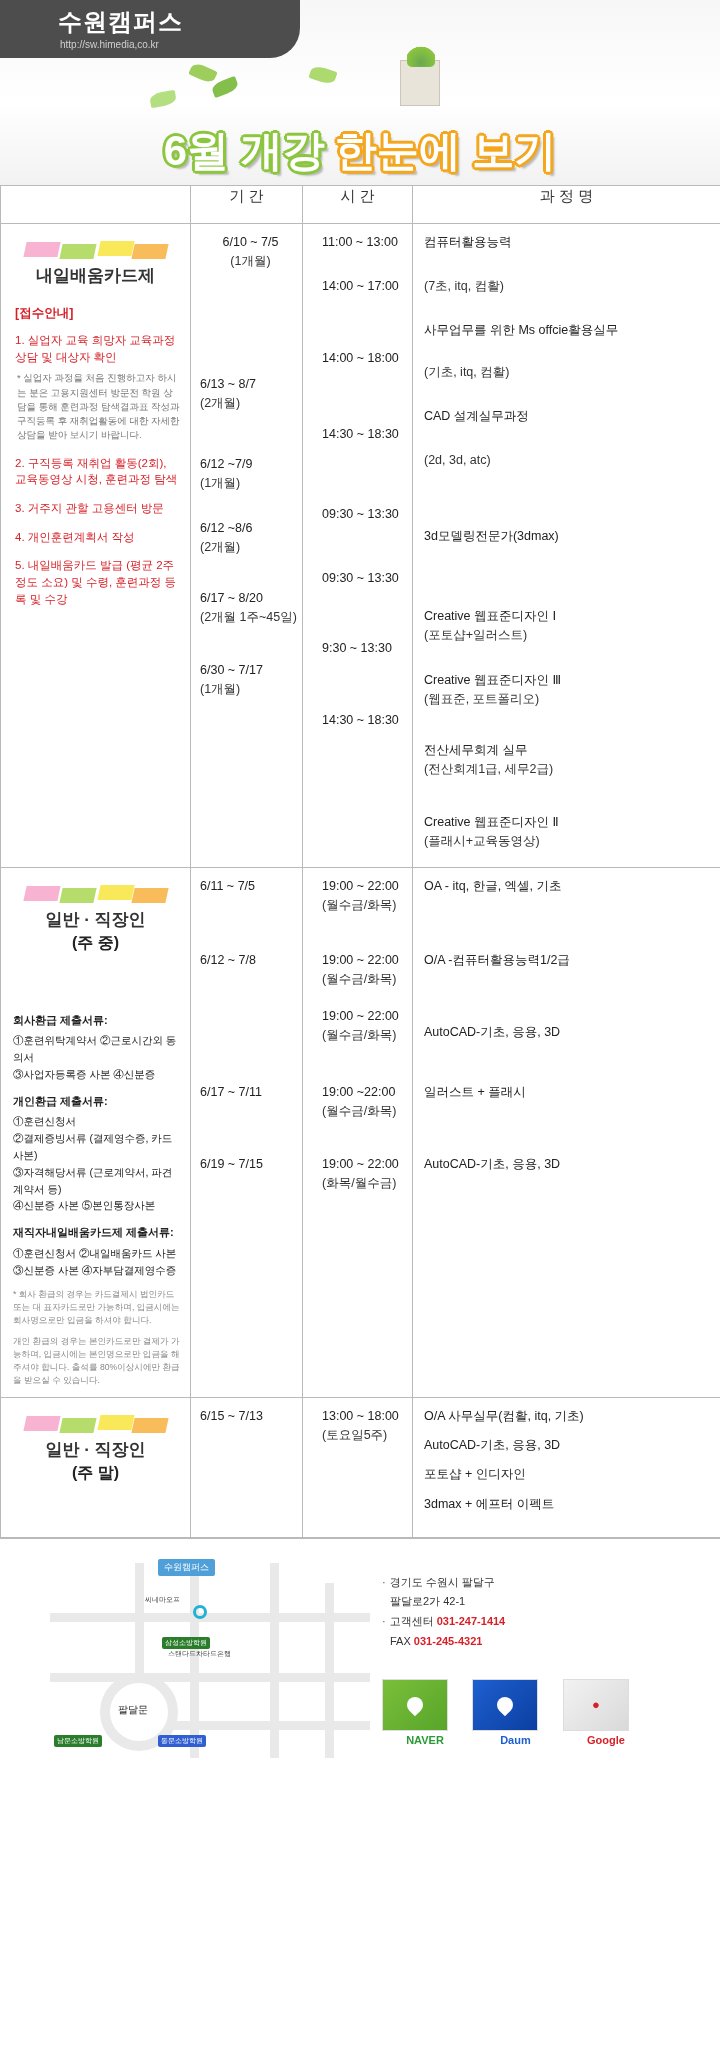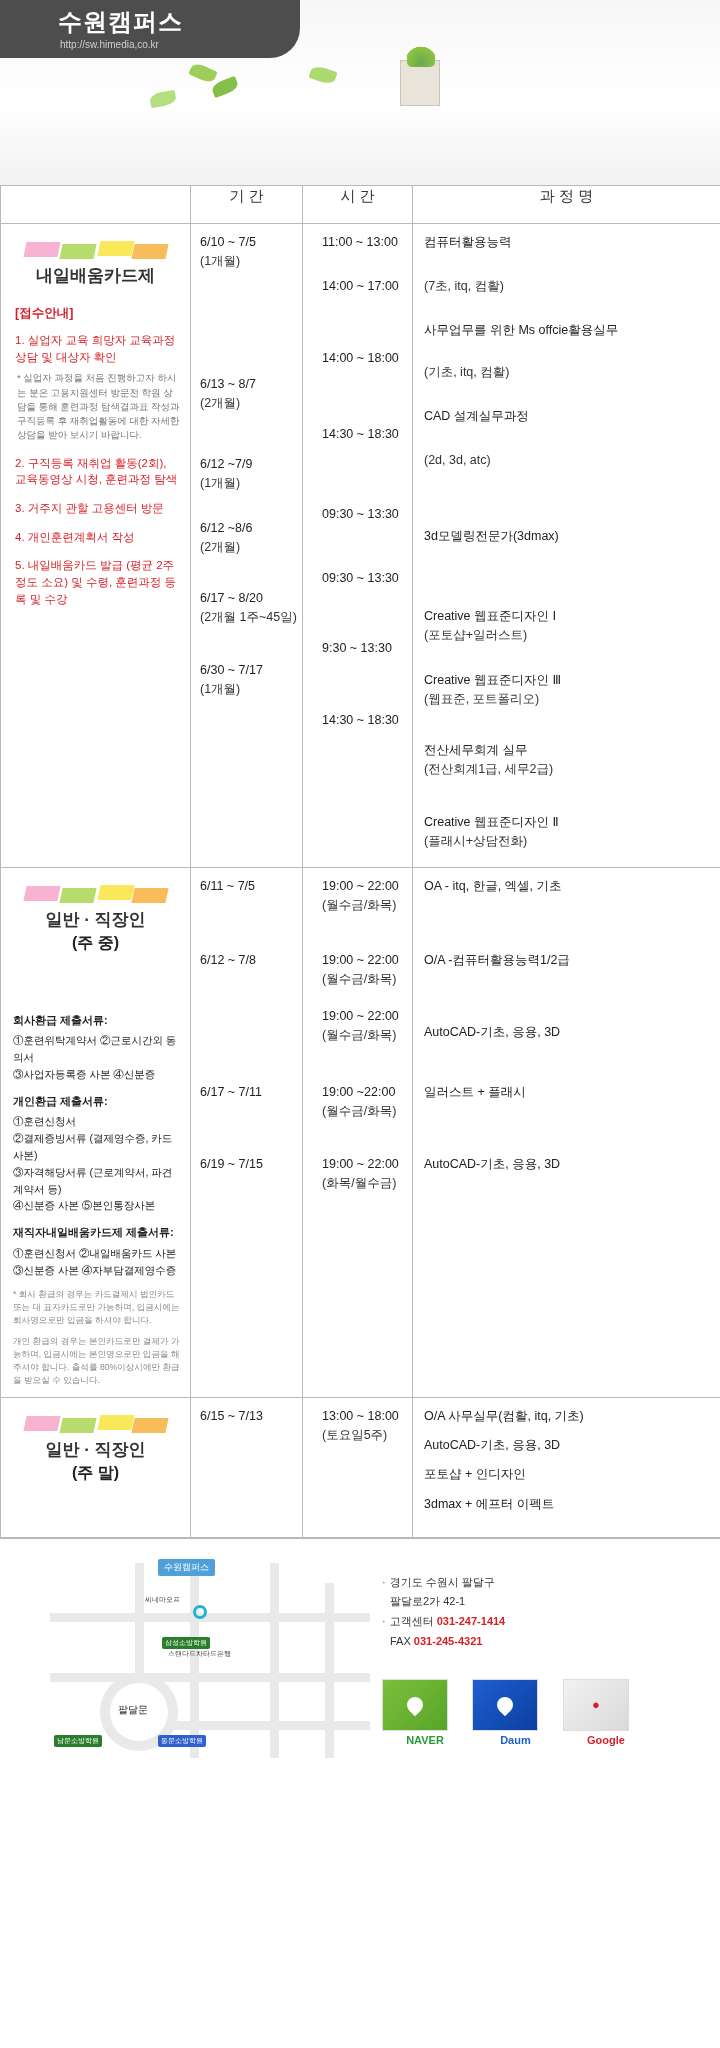--- a/index.html
+++ b/index.html
@@ -182,20 +182,23 @@
       <div class="url">http://sw.himedia,co.kr</div>
     </div>
     <div class="leaf l1"></div>
     <div class="leaf l2"></div>
     <div class="leaf l3"></div>
     <div class="leaf l4"></div>
     <div class="leaf l5"></div>
     <div class="plant"></div>
 
 
+    <div class="title-banner">
+      <span class="t1">6월 개강</span><span class="t2">한눈에 보기</span>
+    </div>
   </div>
 
   <table class="sched">
     <colgroup>
         <col class="c1">
         <col class="c2">
         <col class="c3">
         <col class="c4">
       </colgroup>
     <thead>
@@ -226,21 +229,21 @@
             </li>
             <li><span class="txt">2. 구직등록 재취업 활동(2회), 교육동영상 시청, 훈련과정 탐색</span></li>
             <li><span class="txt">3. 거주지 관할 고용센터 방문</span></li>
             <li><span class="txt">4. 개인훈련계획서 작성</span></li>
             <li><span class="txt">5. 내일배움카드 발급 (평균 2주정도 소요) 및 수령, 훈련과정 등록 및 수강</span></li>
           </ol>
         </td>
 
         <td>
           <div class="period">
-            <div class="row-block" style="height:128px;">
+            <div class="row-block" style="height:128px;text-align:center;">
               <div>6/10 ~ 7/5</div>
               <div class="sub">(1개월)</div>
             </div>
             <div class="row-block" style="height:66px;">
               <div>6/13 ~ 8/7</div>
               <div class="sub">(2개월)</div>
             </div>
             <div class="row-block" style="height:50px;">
               <div>6/12 ~7/9</div>
               <div class="sub">(1개월)</div>
@@ -319,21 +322,21 @@
             <div class="row-block" style="height:56px;">
               <div>Creative 웹표준디자인 Ⅲ</div>
               <div class="sub">(웹표준, 포트폴리오)</div>
             </div>
             <div class="row-block" style="height:58px;">
               <div>전산세무회계 실무</div>
               <div class="sub">(전산회계1급, 세무2급)</div>
             </div>
             <div class="row-block">
               <div>Creative 웹표준디자인 Ⅱ</div>
-              <div class="sub">(플래시+상담전화)</div>
+              <div class="sub">(플래시+교육동영상)</div>
             </div>
           </div>
         </td>
       </tr>
 
       <tr>
         <td class="cat-cell">
           <div class="swatches">
             <span class="sw p"></span>
               <span class="sw g"></span>

